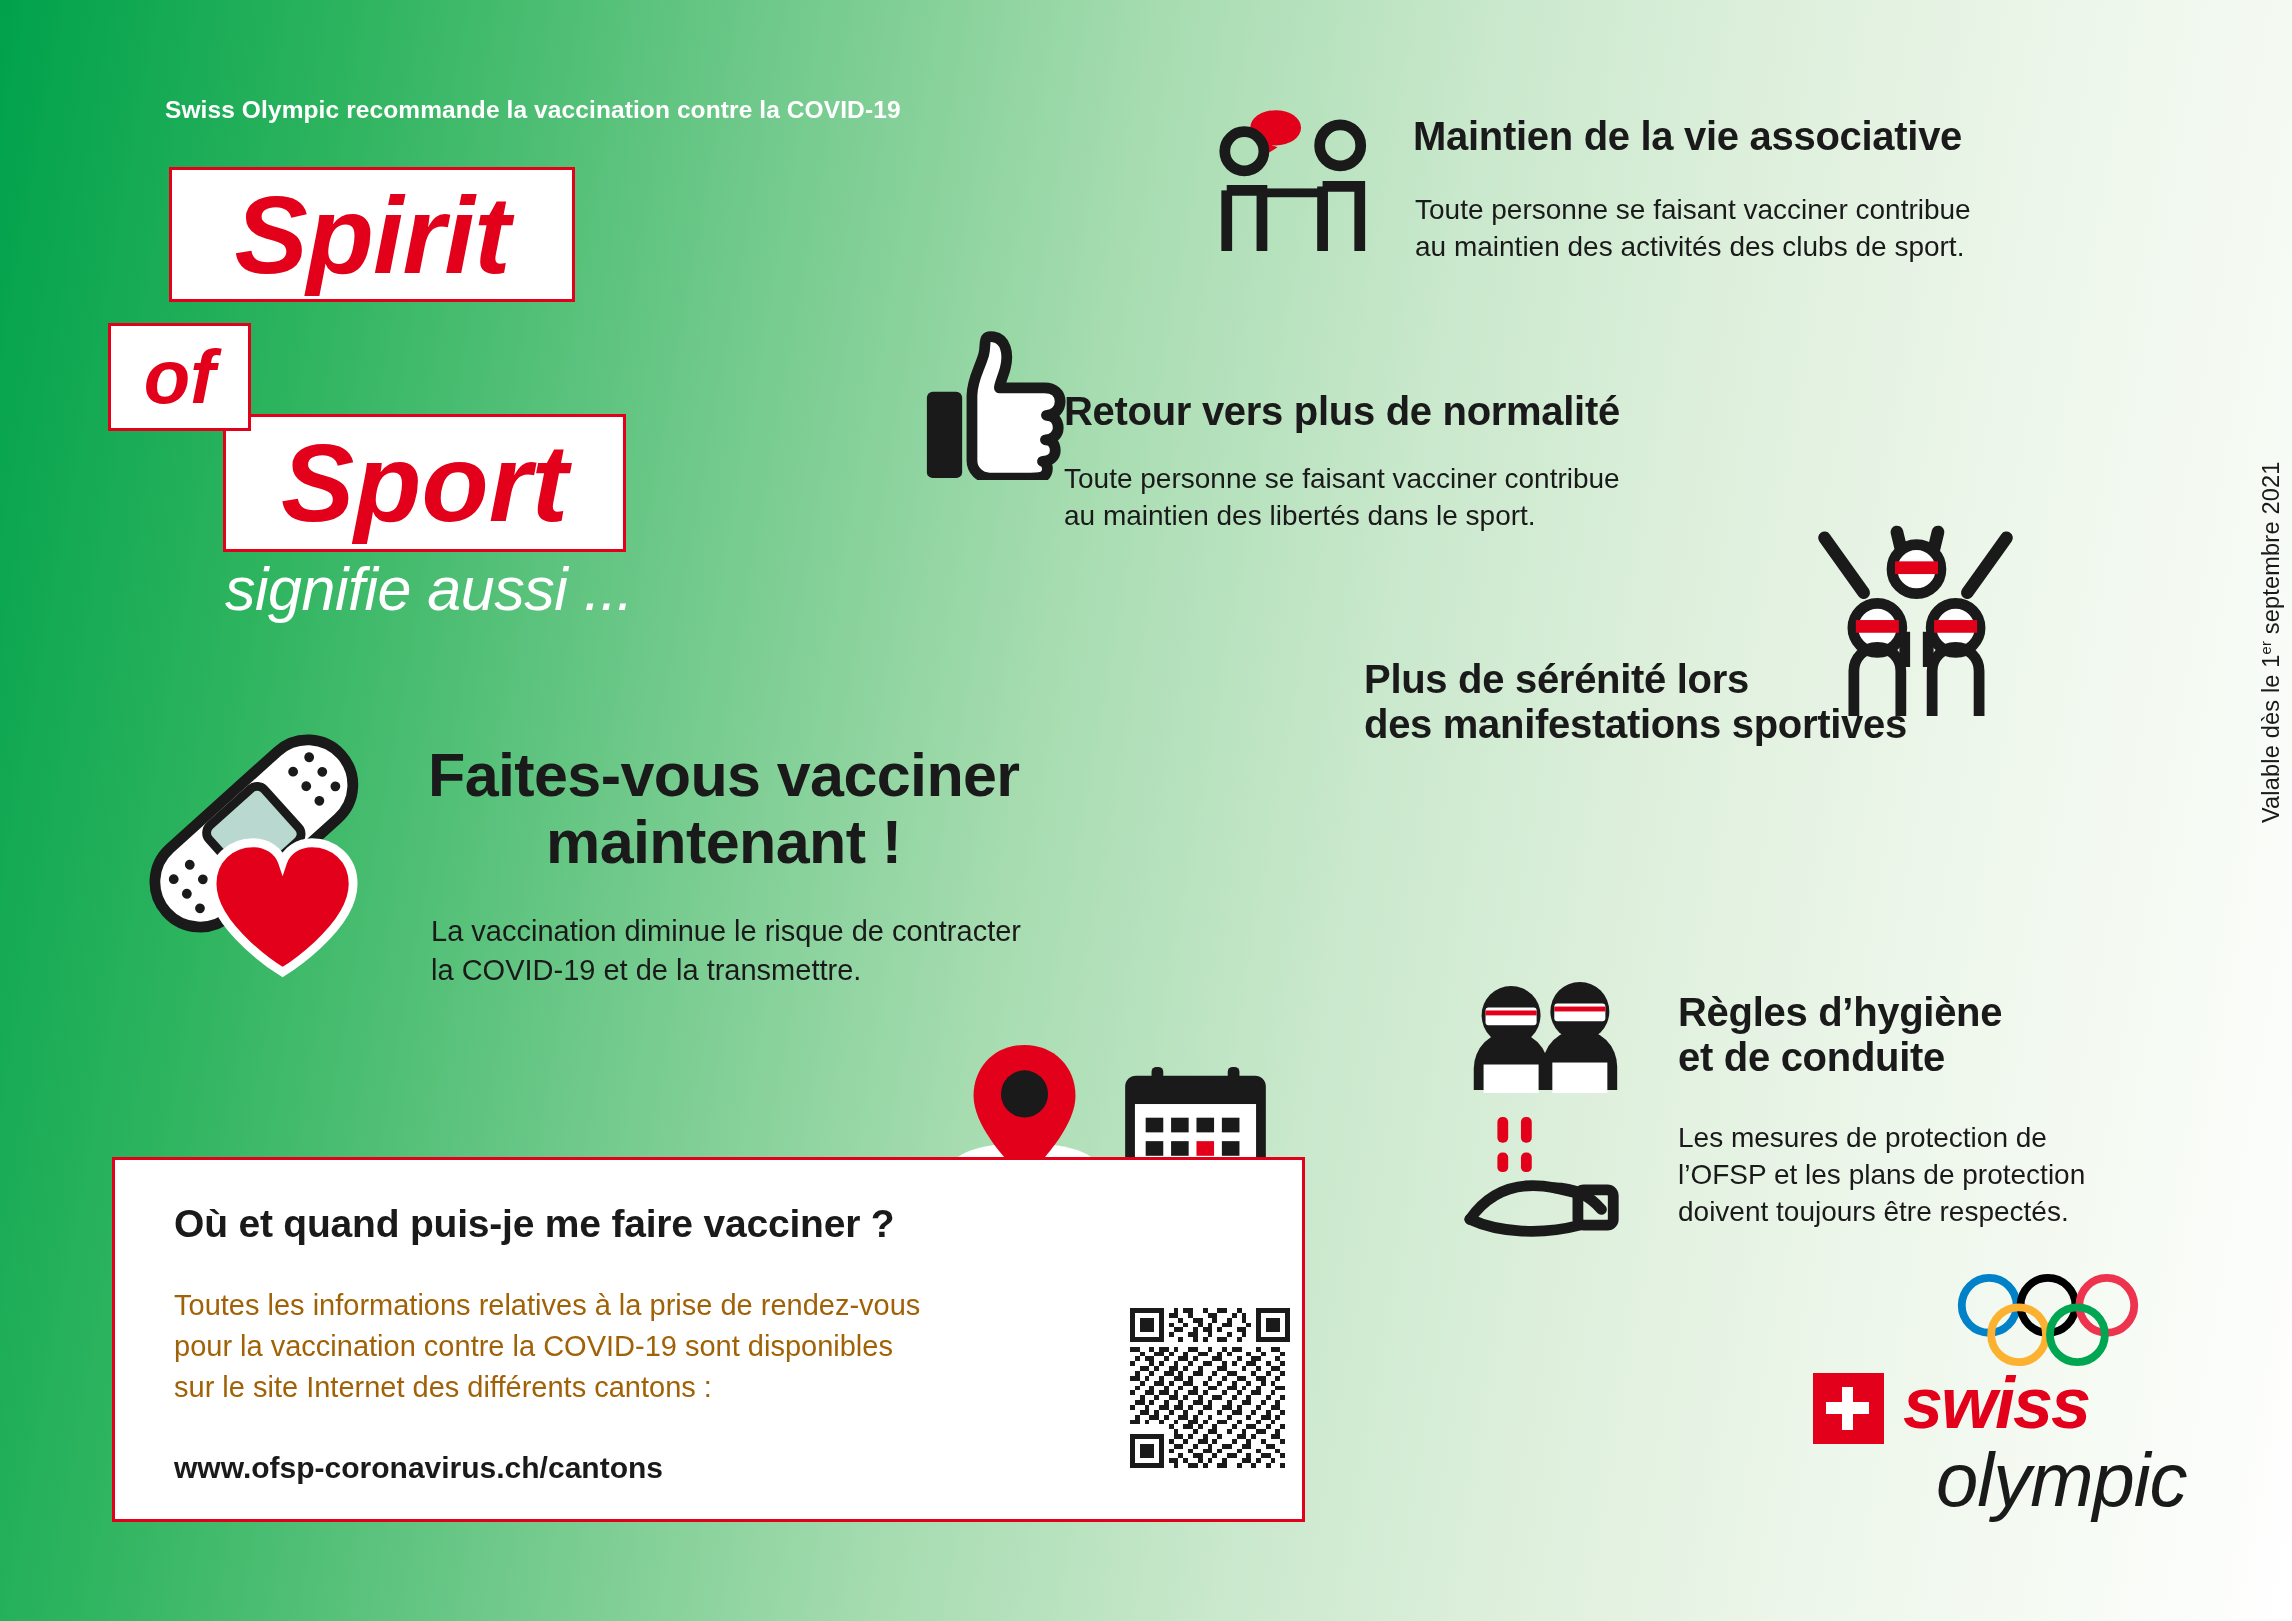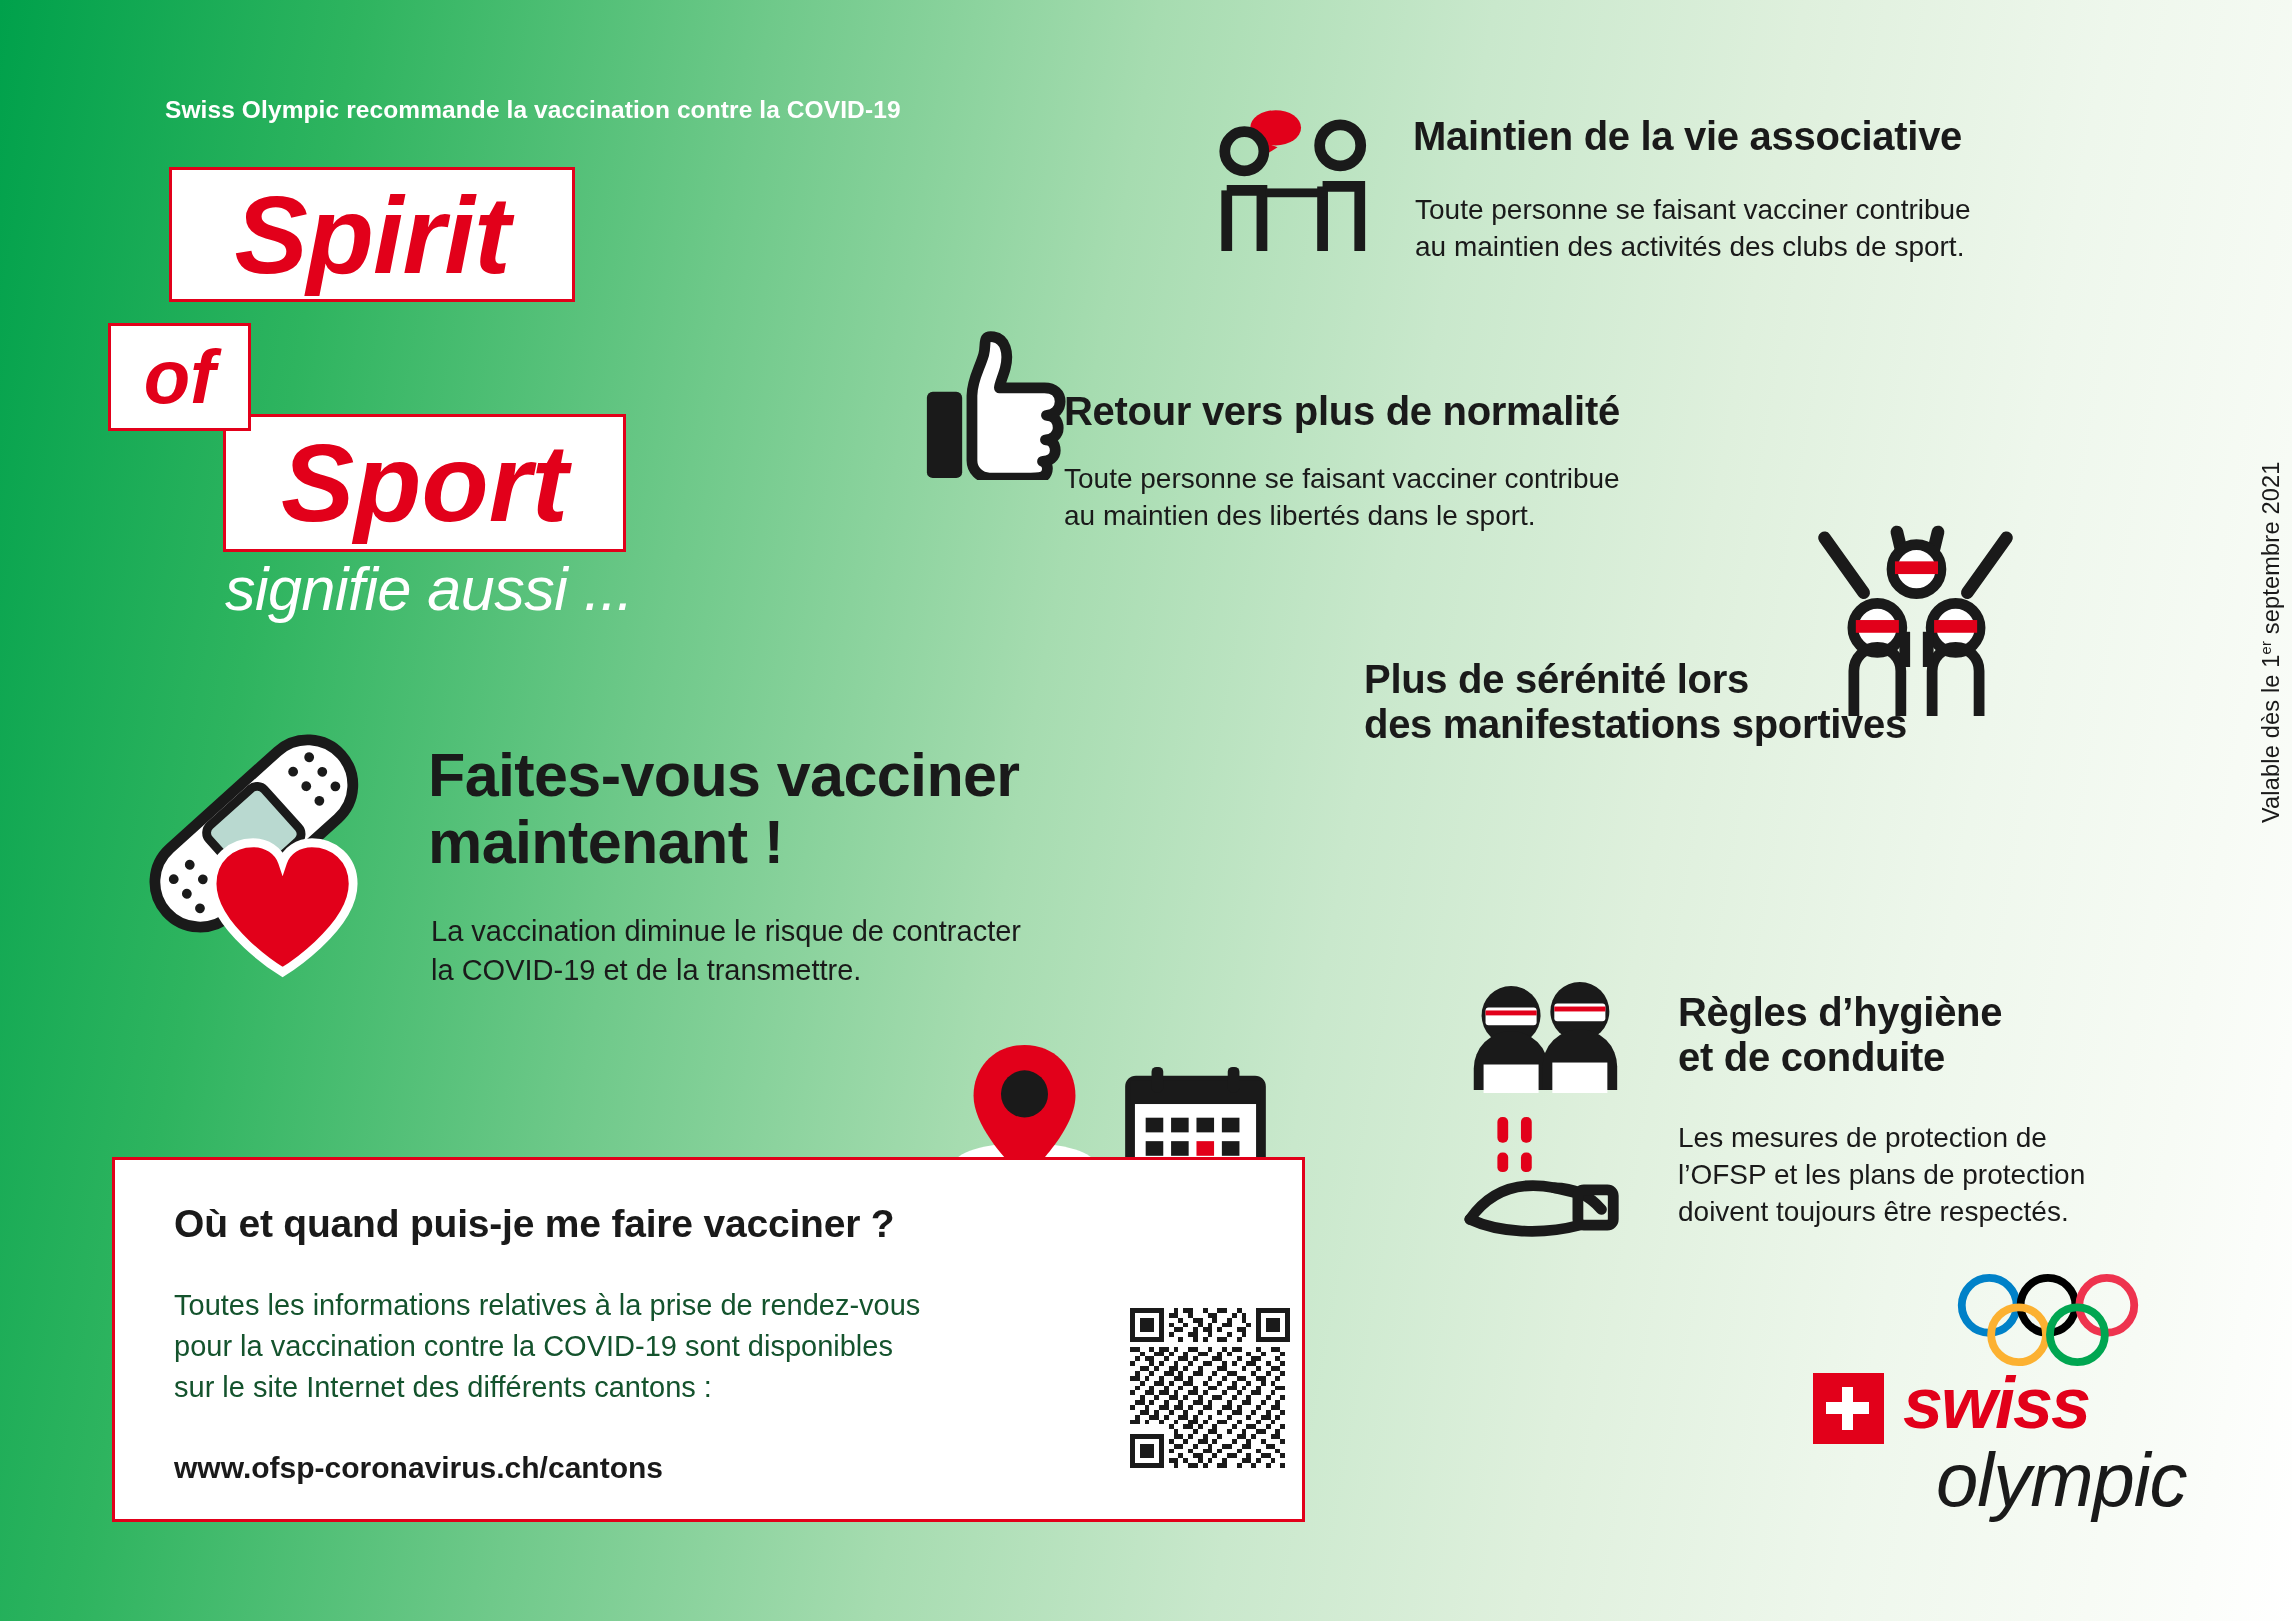--- a/index.html
+++ b/index.html
@@ -120,20 +120,21 @@
   
   .main-title {
     position: absolute;
     left: 428px;
     top: 742px;
     font-size: 61px;
     font-weight: bold;
     color: #1a1a1a;
     line-height: 1.1;
     letter-spacing: -0.6px;
+    text-align: center;
   }
   .main-body {
     position: absolute;
     left: 431px;
     top: 912px;
     font-size: 29px;
     color: #1a1a1a;
     line-height: 1.35;
   }
 
@@ -157,21 +158,21 @@
     color: #1a1a1a;
     letter-spacing: -0.2px;
   }
   .infobox p {
     margin: 0;
     position: absolute;
     left: 59px;
     top: 125px;
     width: 863px;
     font-size: 29px;
-    color: #14532d;
+    color: #a16207;
     line-height: 1.42;
   }
   .infobox .url {
     position: absolute;
     left: 59px;
     top: 291px;
     font-size: 30px;
     font-weight: bold;
     color: #1a1a1a;
   }

